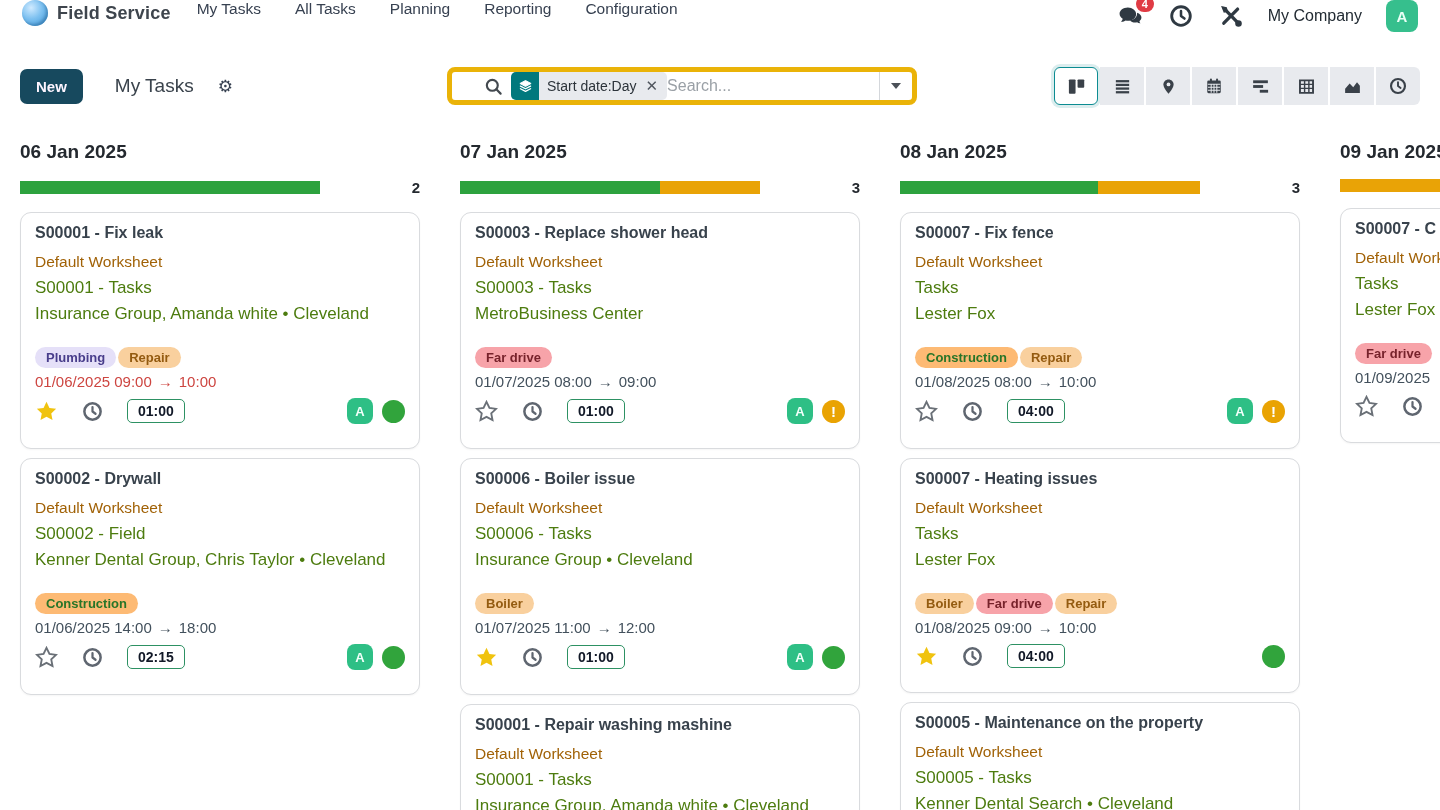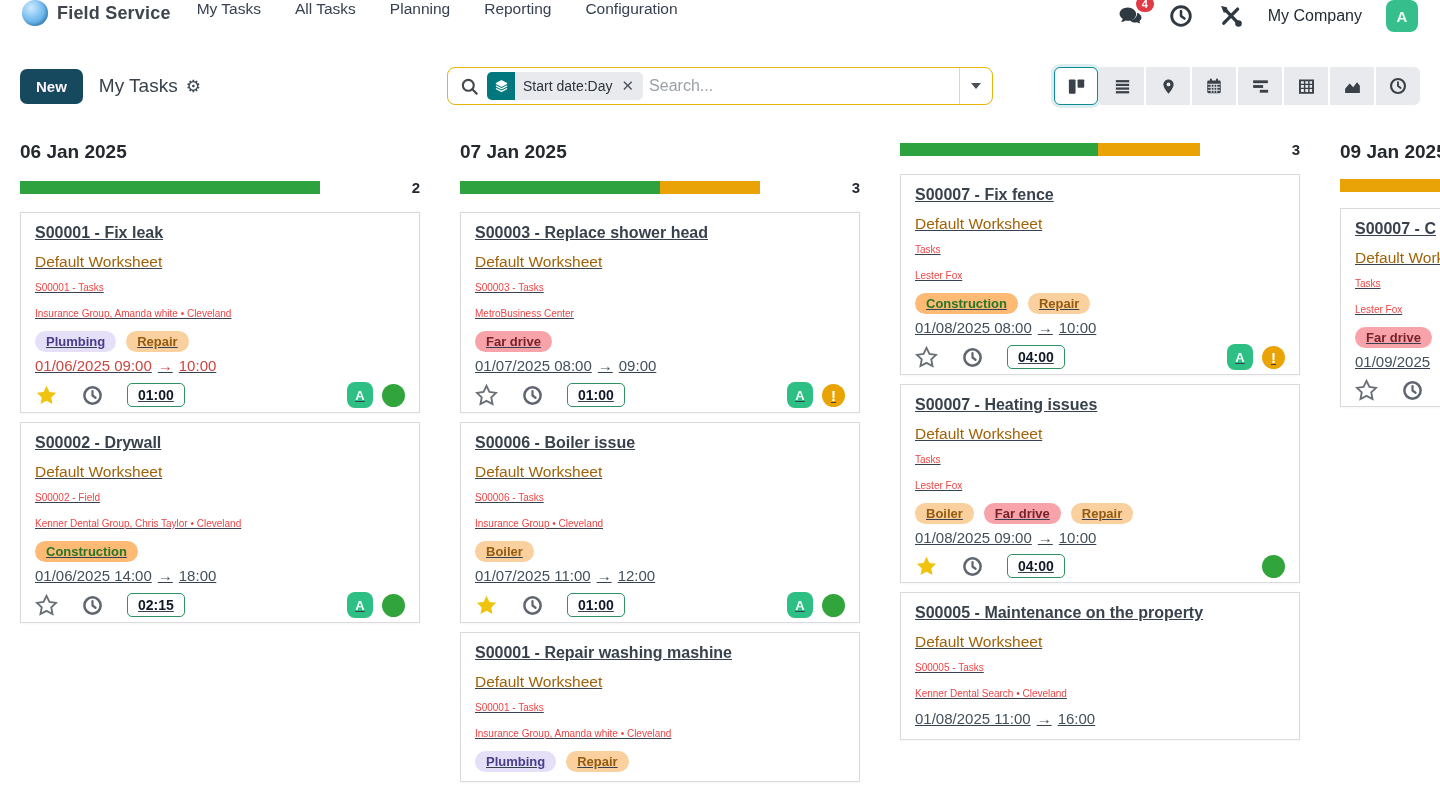--- a/index.html
+++ b/index.html
@@ -18,33 +18,33 @@
   .systray { margin-left:auto; display:flex; align-items:center; gap:24px; }
   .tray-icon { position:relative; width:26px; height:26px; display:flex; align-items:center; justify-content:center; cursor:pointer; }
   .tray-icon svg { display:block; }
   .badge { position:absolute; top:-7px; right:-10px; background:#e03b44; color:#fff;
     font-size:11px; font-weight:700; border-radius:9px; padding:1px 6px; line-height:14px; }
   .company { font-size:16px; color:#222b33; white-space:nowrap; cursor:pointer; }
   .avatar-top { width:32px; height:32px; border-radius:8px; background:#36bf8d; color:#eafff6;
     display:flex; align-items:center; justify-content:center; font-size:15px; font-weight:600; cursor:pointer; }
 
   
-  .control { height:58px; display:flex; align-items:center; padding:0 20px; background:#fff; position:relative; }
+  .control { height:58px; display:flex; align-items:center; padding:0 20px; background:#fff; position:relative;gap:16px; }
   .btn-new { background:#17495e; color:#fdf5ff; border:none; border-radius:7px;
     font-size:15px; font-weight:700; padding:9px 16px; cursor:pointer; font-family:inherit; }
   .cp-title { font-size:19px; color:#3a434c; margin-left:16px; white-space:nowrap; }
   .gear { font-size:17px; color:#374151; margin-left:8px; cursor:pointer; }
-  .searchbar { position:absolute; left:447px; width:546px; height:38px; border:1px solid #eab308;
-    border-radius:8px; display:flex; align-items:center; background:#fff; }
+  .searchbar { position:absolute; left:447px; width:470px; height:38px; border:5px solid #eab308;
+    border-radius:8px; display:flex; align-items:center; background:#fff;padding-left:20px; }
   .searchbar .mag { margin:0 8px 0 12px; }
   .facet { display:flex; align-items:center; background:#e8eaee; border-radius:5px; height:28px; overflow:hidden; cursor:pointer; }
   .facet-ico { width:28px; height:28px; background:#01787d; display:flex; align-items:center; justify-content:center; }
   .facet-label { font-size:14px; color:#2c333a; padding:0 8px; white-space:nowrap; }
   .facet-x { font-size:15px; color:#50565e; padding:0 9px 0 1px; cursor:pointer; }
-  .search-placeholder { font-size:16px; color:#9aa0a6; margin-left:6px; flex:1; cursor:text; }
+  .search-placeholder { font-size:16px; color:#9aa0a6; margin-left:0; flex:1; cursor:text; }
   .search-caret { width:33px; align-self:stretch; border-left:1px solid #d4d7db;
     display:flex; align-items:center; justify-content:center; cursor:pointer; }
   .caret-down { width:0; height:0; border-left:5px solid transparent; border-right:5px solid transparent; border-top:6px solid #4b5158; }
   .views { position:absolute; right:20px; display:flex; gap:2px; }
   .view-btn { width:44px; height:38px; background:#e8eaee; display:flex; align-items:center;
     justify-content:center; cursor:pointer; border:none; }
   .view-btn:first-child { border-radius:6px 0 0 6px; }
   .view-btn:last-child { border-radius:0 6px 6px 0; }
   .view-btn.active { background:#fff; border:1.5px solid #0c8c92; border-radius:6px;
     box-shadow:0 0 0 3px rgba(1,126,132,.14); }
@@ -52,26 +52,26 @@
 
   
   .board { display:flex; width:max-content; padding:26px 0 0 20px; background:#fff; }
   .col { width:400px; margin-right:40px; flex:none; }
   .col-title { font-size:19px; font-weight:700; color:#24292f; margin-bottom:16px; }
   .col-head { display:flex; align-items:center; margin-bottom:16px; }
   .pbar { width:300px; height:13px; display:flex; background:transparent; }
   .pseg-green { background:#2da23e; height:100%; }
   .pseg-orange { background:#e9a306; height:100%; }
   .col-count { margin-left:auto; font-size:15px; font-weight:700; color:#24292f; }
-  .card { background:#fff; border:1px solid #d9dbde; border-radius:0; padding:11px 14px 4px;
-    margin-bottom:9px; box-shadow:0 1px 2px rgba(0,0,0,.04); cursor:pointer;text-decoration:underline; }
+  .card { background:#fff; border:1px solid #d9dbde; border-radius:11px; padding:11px 14px 24px;
+    margin-bottom:9px; box-shadow:0 1px 2px rgba(0,0,0,.04); cursor:pointer; }
   .card-title { font-size:16px; font-weight:700; color:#38424c; margin-bottom:7px; }
   .card-line { font-size:15.5px; color:#a16207; line-height:26px; }
-  .card-sub { font-size:10px; color:#ef4444; line-height:26px; }
-  .tags { display:flex; gap:10px; margin:4px 0 5px; flex-wrap:wrap; }
+  .card-sub { font-size:17px; color:#4d7c0f; line-height:26px; }
+  .tags { display:flex; gap:2px; margin:20px 0 5px; flex-wrap:wrap; }
   .tag { font-size:13px; font-weight:700; border-radius:999px; padding:3px 11px; white-space:nowrap; }
   .tag-purple { background:#e5e0f8; color:#483d8b; }
   .tag-orange { background:#f9d09e; color:#945b10; }
   .tag-green  { background:#fdba74; color:#287528; }
   .tag-pink   { background:#f7a3a9; color:#77222b; }
   .dates { font-size:15px; color:#42505c; margin:3px 0 8px; white-space:nowrap; }
   .dates .arr { font-weight:700; padding:0 6px; }
   .dates.overdue { color:#cd4540; }
   .foot { display:flex; align-items:center; gap:24px; margin-top:3px; }
   .star { cursor:pointer; display:flex; }
@@ -403,20 +403,21 @@
       <div class="card-sub">S00001 - Tasks</div>
       <div class="card-sub">Insurance Group, Amanda white • Cleveland</div>
       <div class="tags">
         <span class="tag tag-purple">Plumbing</span>
         <span class="tag tag-orange">Repair</span>
       </div>
     </article>
   </section>
 
   <section class="col">
+    <div class="col-title">08 Jan 2025</div>
     <div class="col-head">
       <div class="pbar">
         <div class="pseg-green" style="width:66%"></div>
         <div class="pseg-orange" style="width:34%"></div>
       </div>
       <span class="col-count">3</span>
     </div>
 
     <article class="card">
       <div class="card-title">S00007 - Fix fence</div>

